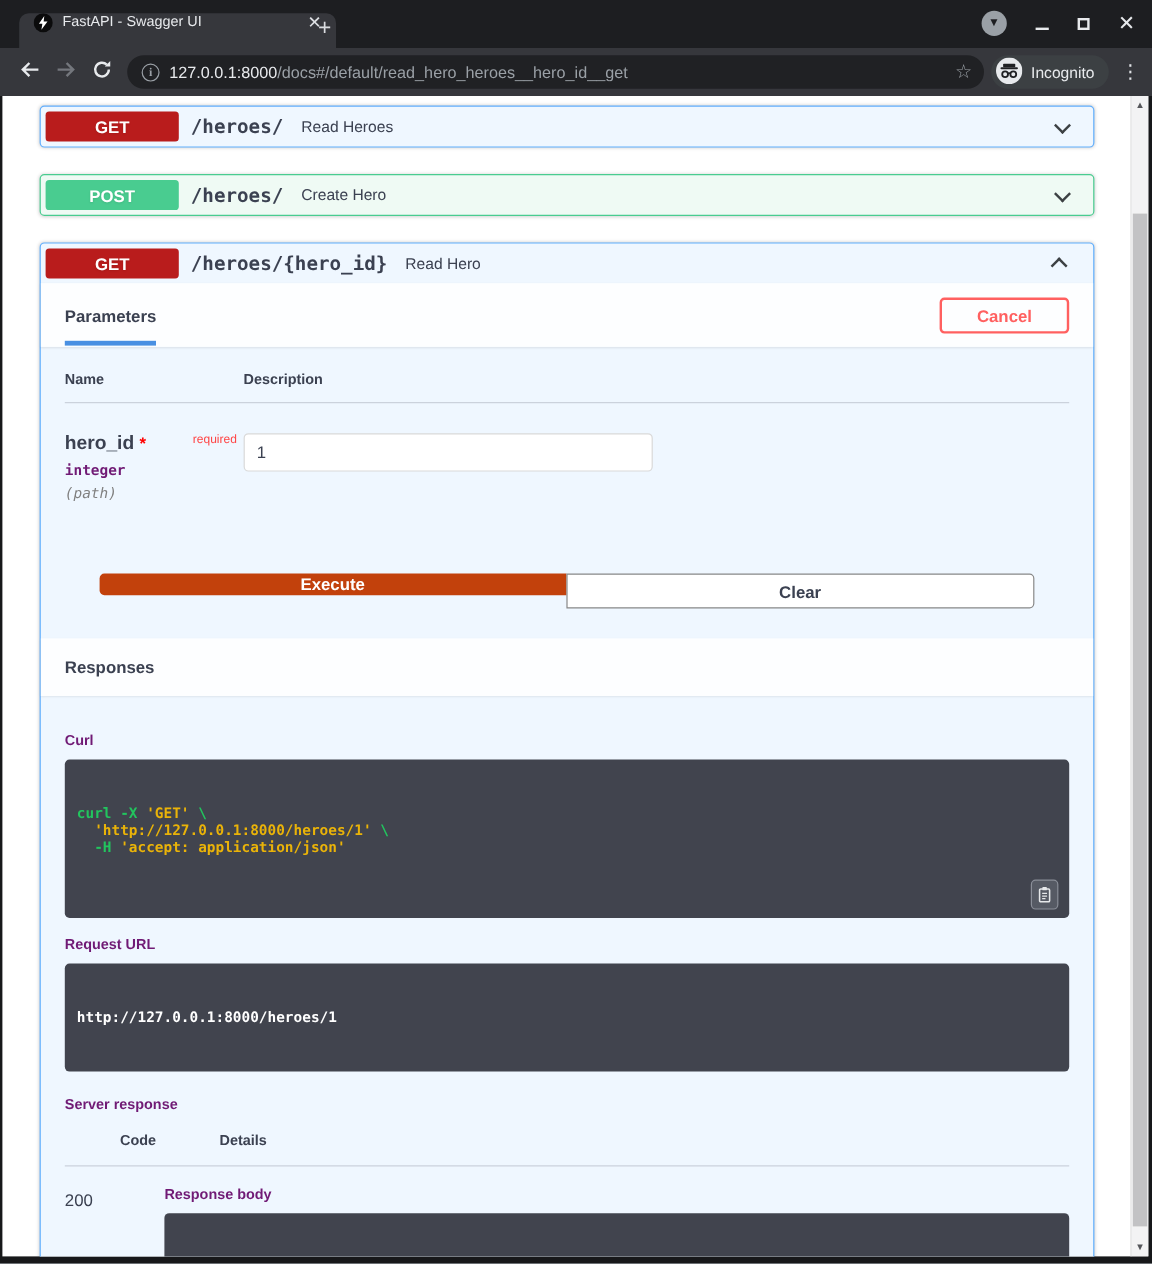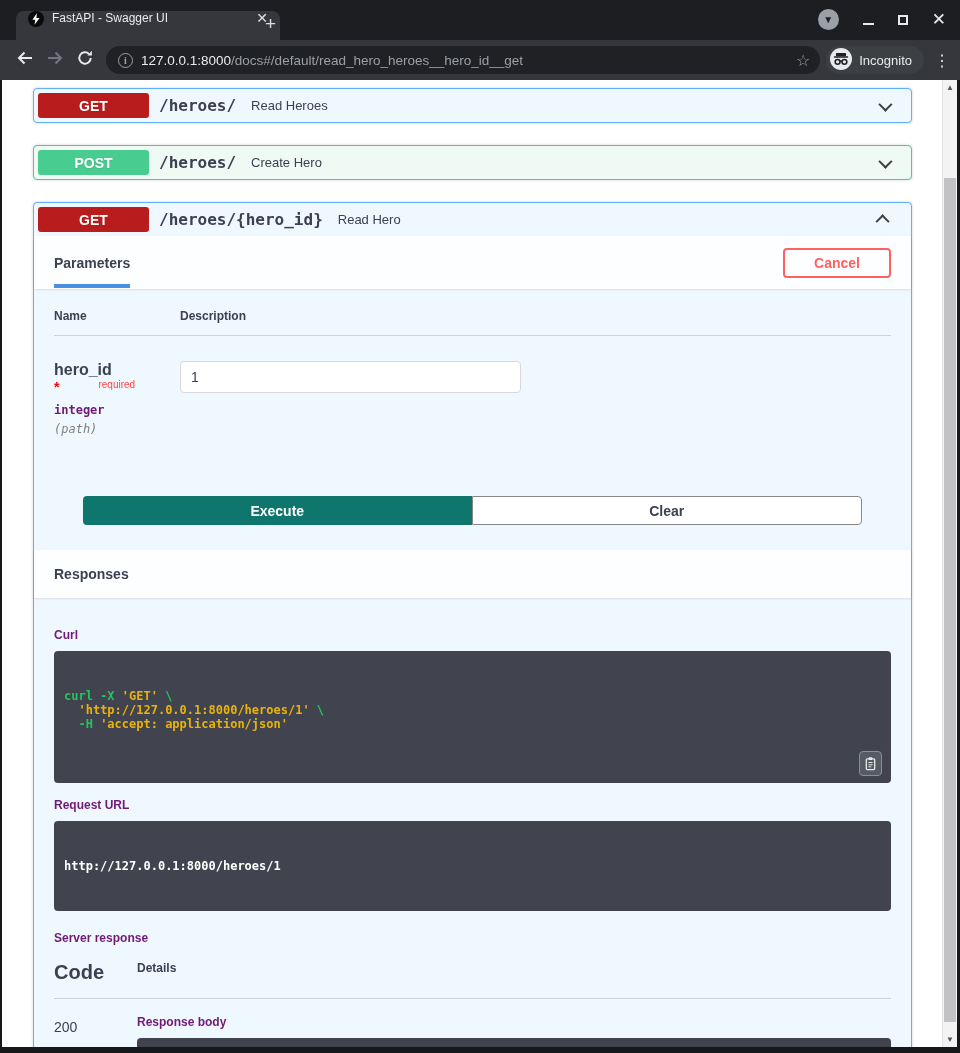--- a/index.html
+++ b/index.html
@@ -99,35 +99,35 @@
     content:""; position:absolute; left:0; bottom:-17px; width:100%; height:4px; background:#4990e2;
   }
   .cancel-btn {
     margin-left:auto; background:transparent; border:2px solid #ff6060; border-radius:4px;
     color:#ff6060; font-weight:bold; font-size:14px; padding:5px 29px; cursor:pointer;
     font-family:"Liberation Sans", sans-serif;
   }
 
   .params-area { padding:20px 20px 0; }
   .ptable-head { display:flex; font-size:12px; font-weight:bold; color:#3b4151; padding-bottom:12px; border-bottom:1px solid rgba(59,65,81,.2); }
-  .col-name { width:126px; }
+  .col-name { width:149px; }
   .param-row { display:flex; padding-top:25px; }
   .pname { font-size:16px; font-weight:bold; color:#3b4151; }
   .pstar { color:#ff0000; font-size:14px; font-weight:bold; vertical-align:top; }
   .preq  { color:#ff4444; font-size:10px; vertical-align:top; margin-left:3px;padding-left:36px; }
   .ptype { font-family:"DejaVu Sans Mono", monospace; font-weight:bold; font-size:12px; color:#701a75; margin-top:6px; }
   .ppath { font-family:"DejaVu Sans Mono", monospace; font-style:italic; font-size:12px; color:#808080; margin-top:5px; }
   .param-input {
     width:341px; height:32px; border:1px solid #d9d9d9; border-radius:4px;
     padding:0 10px; font-size:14px; color:#3b4151; background:#fff;
   }
 
   .execute-row { display:flex; margin:60px 29px 25px; }
   .execute-btn {
-    flex:1; height:29px; background:#0f766e; color:#fff; font-weight:bold; font-size:14px;
+    flex:1; height:18px; background:#c2410c; color:#fff; font-weight:bold; font-size:14px;
     border:none; border-radius:4px 0 0 4px; cursor:pointer; font-family:"Liberation Sans", sans-serif;
   }
   .clear-btn {
     flex:1; height:29px; background:#fff; color:#3b4151; font-weight:bold; font-size:14px;
     border:1px solid #888; border-radius:0 4px 4px 0; cursor:pointer; font-family:"Liberation Sans", sans-serif;
   }
 
   .responses-header {
     height:48px; background:rgba(255,255,255,.85); box-shadow:0 1px 2px rgba(0,0,0,.1);
     display:flex; align-items:center; padding:0 20px;
@@ -149,21 +149,21 @@
   .seg-s { color:#eab308; }
 
   .curl-copy {
     position:absolute; right:9px; bottom:7px; width:23px; height:25px;
     background:#565a64; border:1px solid #8a8e98; border-radius:4px;
     display:flex; align-items:center; justify-content:center; cursor:pointer;
   }
 
   .rtable-head { display:flex; margin-top:16px; padding-bottom:14px; border-bottom:1px solid rgba(59,65,81,.2); }
   .col-code { width:83px; }
-  .code-head { font-size:20px; font-weight:600; color:#3b4151; }
+  .code-head { font-size:12px; font-weight:600; color:#3b4151;margin-left:46px; }
   .details-head { font-size:12px; font-weight:bold; color:#3b4151; }
   .response-row { display:flex; margin-top:16px; }
   .status-code { width:83px; font-size:14px; color:#3b4151; padding-top:4px; }
   .response-details { flex:1; }
 
   
   .scrollbar {
     position:absolute; top:0; right:0; bottom:0; width:15px;
     background:#f3f3f4; border-left:1px solid #e4e4e5;
   }

